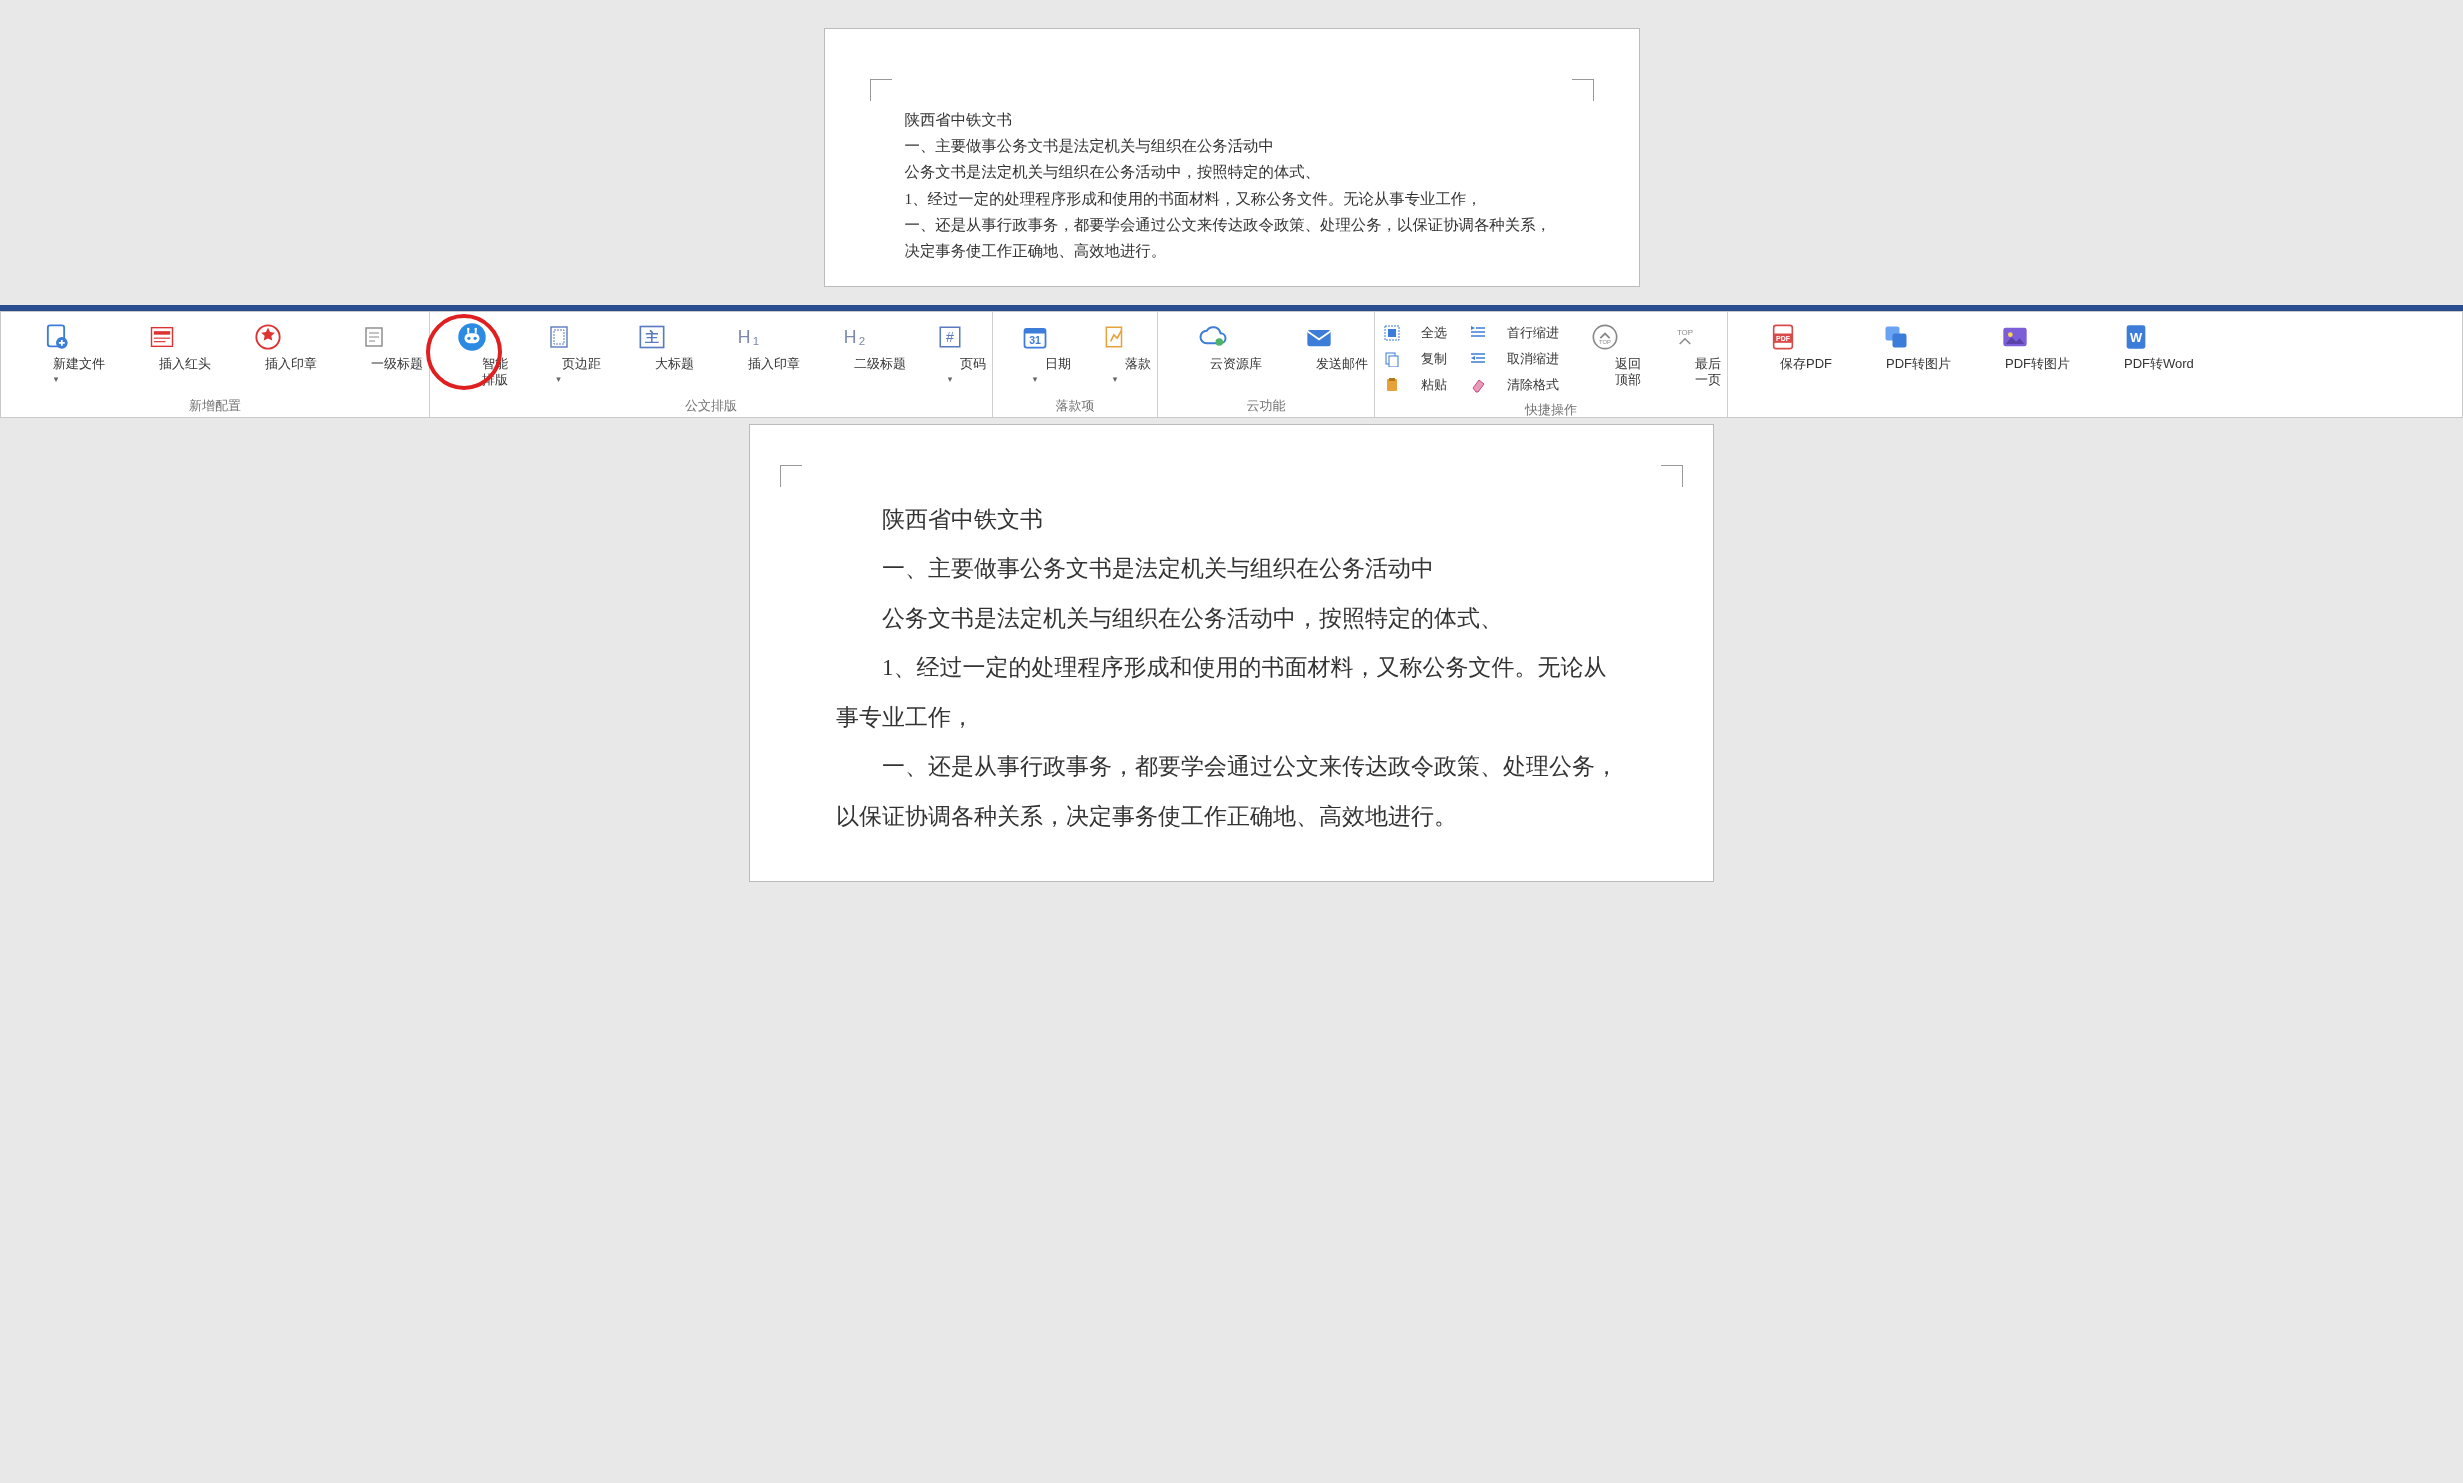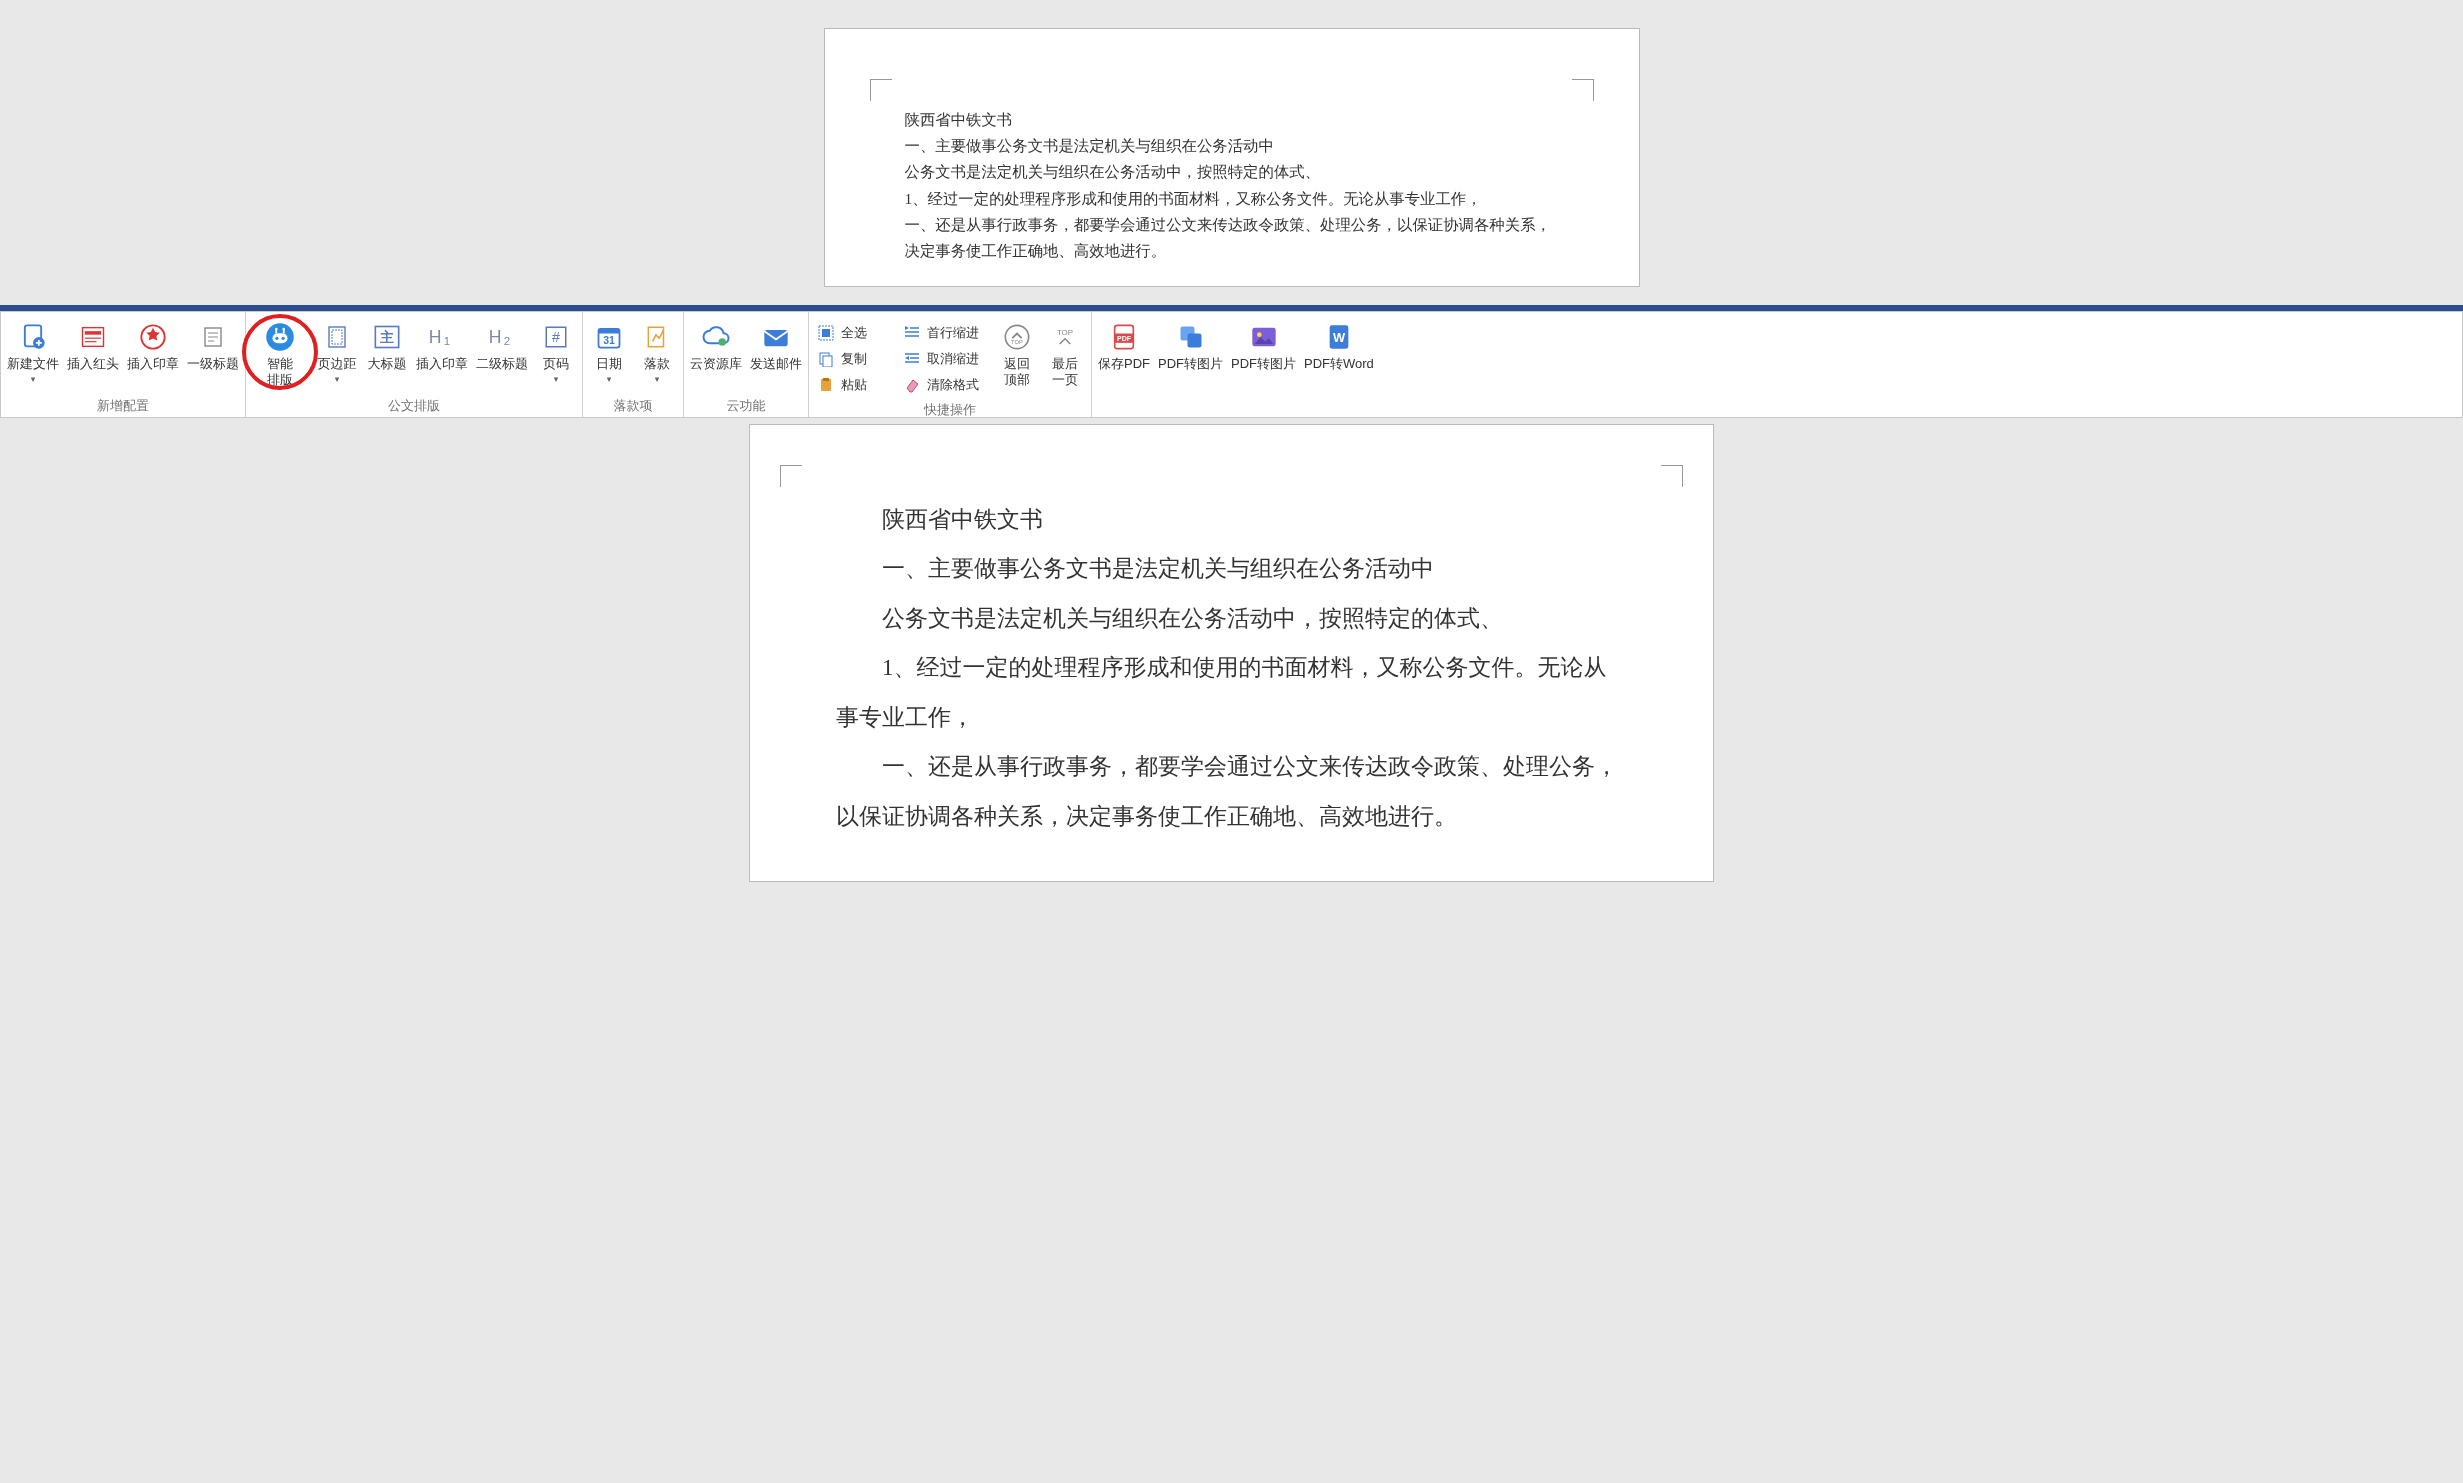--- a/index.html
+++ b/index.html
@@ -13,28 +13,28 @@
 .top-page .body { margin-top:48px; font-size:15.4px; line-height:1.7; font-family:"SimSun","STSong",serif; }
 
 
 .ribbon-wrap { background:#2a4d8f; padding-top:6px; margin-top:18px; }
 .ribbon { background:#fff; border:1px solid #c9c9c9; display:flex; align-items:stretch; height:107px; }
 .group { display:flex; flex-direction:column; border-right:1px solid #d0d0d0; padding:4px 2px 0; }
 .group-items { display:flex; flex:1; align-items:flex-start; padding-top:4px; }
 .group-label { text-align:center; font-size:13px; color:#737373; padding:3px 0 2px; }
 .btn { display:flex; flex-direction:column; align-items:center; justify-content:flex-start; min-width:58px; padding:2px 4px; cursor:pointer; position:relative; }
 .btn .icon { width:30px; height:30px; display:flex; align-items:center; justify-content:center; margin-bottom:4px; }
-.btn .lbl { font-size:13px; color:#333; text-align:center; line-height:1.25; white-space:nowrap; }
+.btn .lbl { font-size:13px; color:#333; text-align:center; line-height:1.25; white-space:nowrap;margin-left:46px; }
 .btn .dd { font-size:9px; color:#666; margin-top:2px; }
 .btn.highlighted { }
 .highlight-circle { position:absolute; width:76px; height:76px; border:4px solid #e02020; border-radius:50%; top:-6px; left:-6px; pointer-events:none; }
 
 
 .stack { display:flex; flex-direction:column; justify-content:flex-start; padding:2px 6px; gap:4px; min-width:86px; }
-.stack-item { display:flex; align-items:center; gap:6px; font-size:13px; cursor:pointer; height:22px; }
+.stack-item { display:flex; align-items:center; gap:20px; font-size:13px; cursor:pointer; height:22px; }
 .stack-item .mini-icon { width:18px; height:18px; display:flex; align-items:center; justify-content:center; }
 
 
 .bottom-page { width:965px; margin:6px auto 0; background:#fff; border:1px solid #bbb; padding:40px 60px 40px 60px; position:relative; }
 .bottom-page .corner-tl { top:40px; left:30px; }
 .bottom-page .corner-tr { top:40px; right:30px; }
 .bottom-page .body { margin-top:30px; font-size:23px; line-height:2.15; font-family:"SimSun","STSong",serif; padding:0 26px; }
 .bottom-page .body p { text-indent:0; margin:0; }
 .bottom-page .body p.indent { text-indent:2em; }
 

